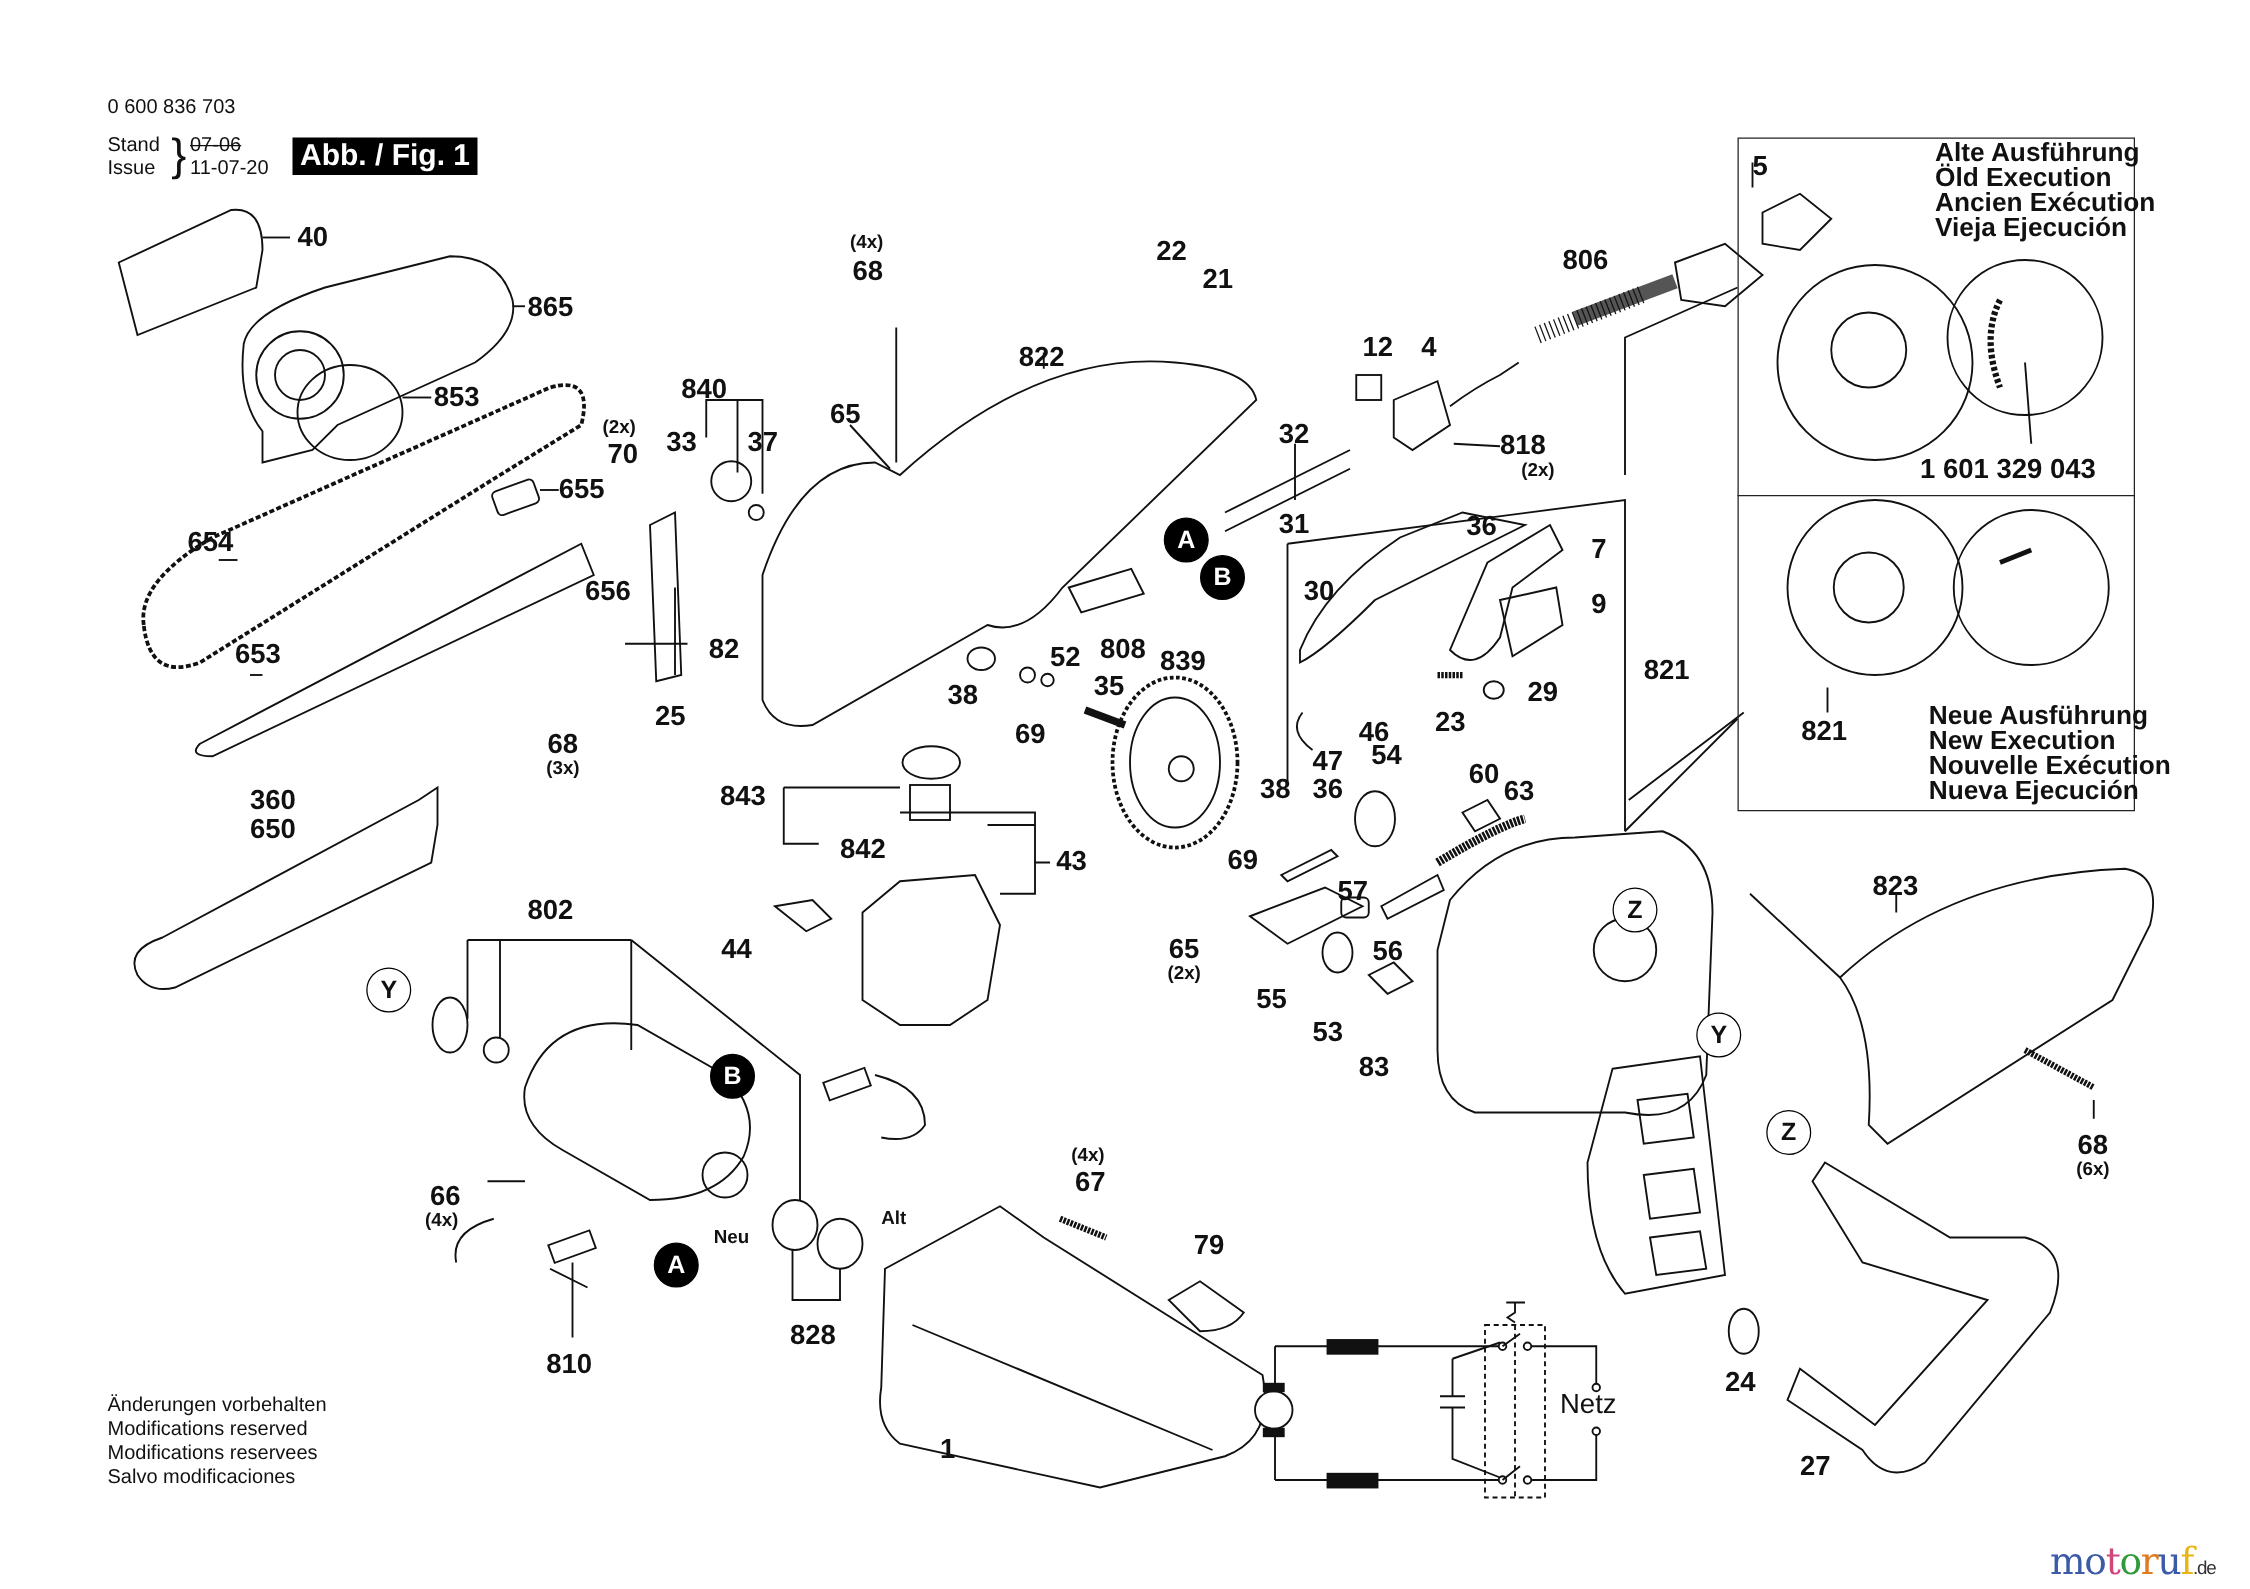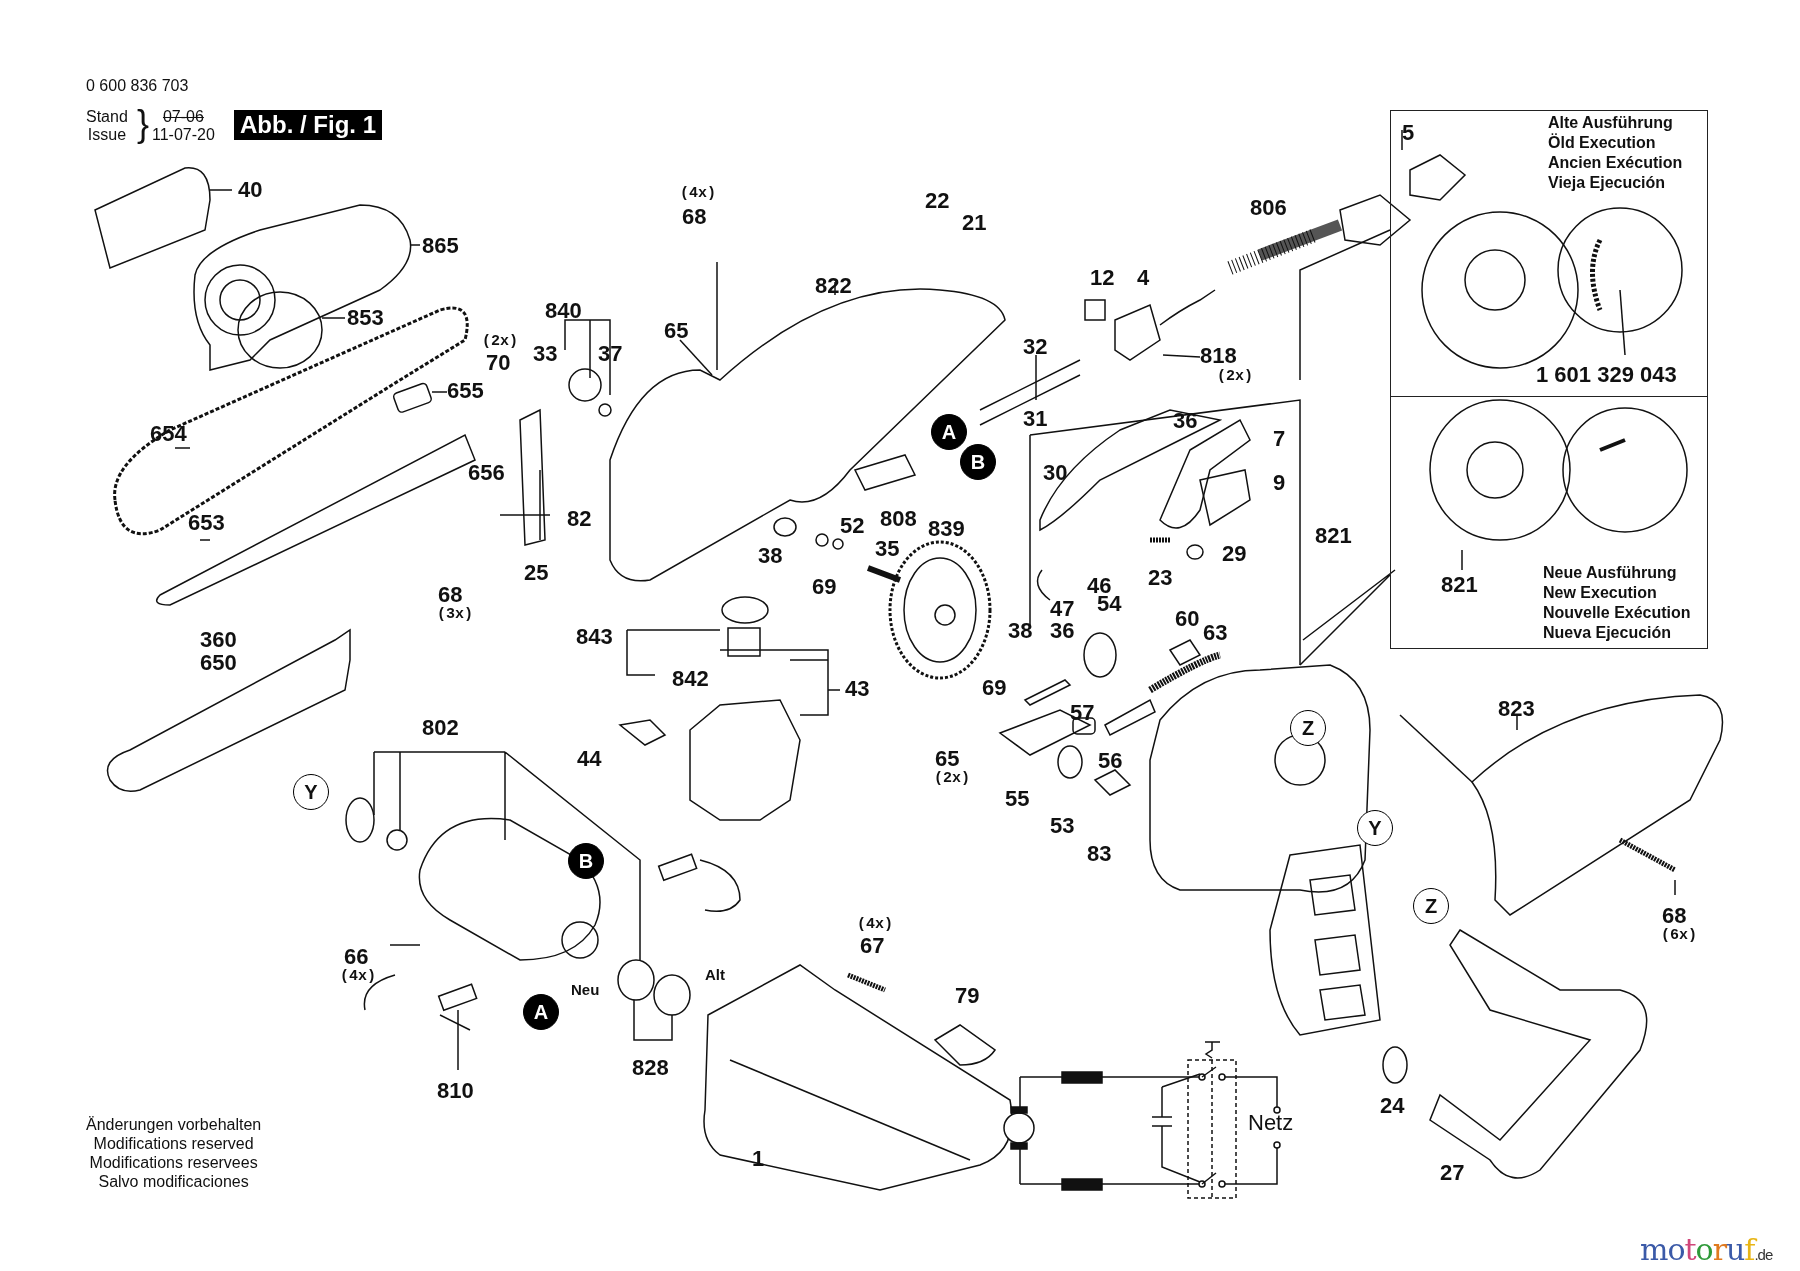--- a/index.html
+++ b/index.html
@@ -1,31 +1,31 @@
 <!DOCTYPE html>
 <html><head>
 <meta charset="utf-8">
 <style>
   html,body{margin:0;padding:0;background:#fff;}
   body{width:1800px;height:1271px;position:relative;overflow:hidden;font-family:"Liberation Sans",sans-serif;color:#111;}
-  .abs{position:absolute;text-align:center;}
+  .abs{position:absolute;}
   .partno{left:86px;top:77px;font-size:16px;}
   .stand{left:86px;top:108px;font-size:16px;line-height:18px;}
   .brace{left:137px;top:104px;font-size:36px;line-height:40px;font-weight:300;}
   .dates{left:152px;top:108px;font-size:16px;line-height:18px;}
   .dates .old{text-decoration:line-through;}
   .fig{left:234px;top:110px;background:#000;color:#fff;font-weight:bold;font-size:24px;padding:0 6px;line-height:30px;}
   .lbl{position:absolute;font-weight:bold;font-size:22px;line-height:22px;white-space:nowrap;}
   .lbl.sm{font-size:15px;font-weight:bold;text-align:center;}
-  .mult{position:absolute;font-weight:bold;font-size:15px;white-space:nowrap;font-family:Liberation Mono, monospace;}
+  .mult{position:absolute;font-weight:bold;font-size:15px;white-space:nowrap;}
   .circ{position:absolute;width:34px;height:34px;border-radius:50%;border:1.5px solid #000;background:#fff;font-weight:bold;font-size:20px;text-align:center;line-height:34px;}
   .circ.dark{background:#000;color:#fff;}
   .panel{left:1390px;top:110px;width:316px;height:537px;border:1.5px solid #222;}
   .panel-div{left:1390px;top:396px;width:318px;border-top:1.5px solid #222;}
-  .ptext{position:absolute;font-weight:bold;font-size:16px;line-height:20px;}
+  .ptext{position:absolute;font-weight:bold;font-size:21px;line-height:20px;}
   .footer{left:86px;top:1115px;font-size:16px;line-height:19px;}
   .logo{left:1640px;top:1232px;font-family:"DejaVu Serif",serif;font-size:30px;letter-spacing:-1px;}
   .logo span{display:inline-block;}
   .logo .tld{font-family:"Liberation Sans",sans-serif;font-size:15px;color:#333;}
   svg.draw{position:absolute;left:0;top:0;}
   .netz{left:1248px;top:1110px;font-size:22px;}
 </style>
 </head>
 <body>
 

